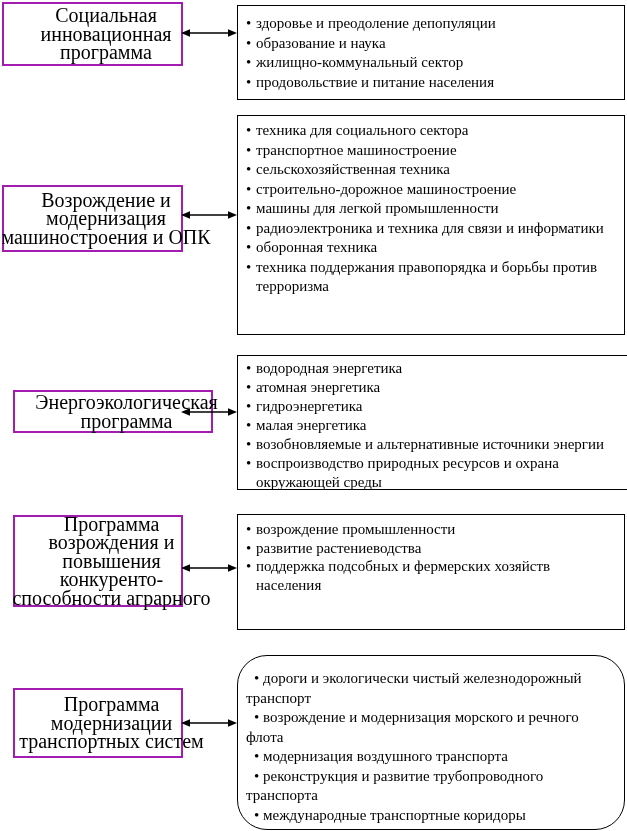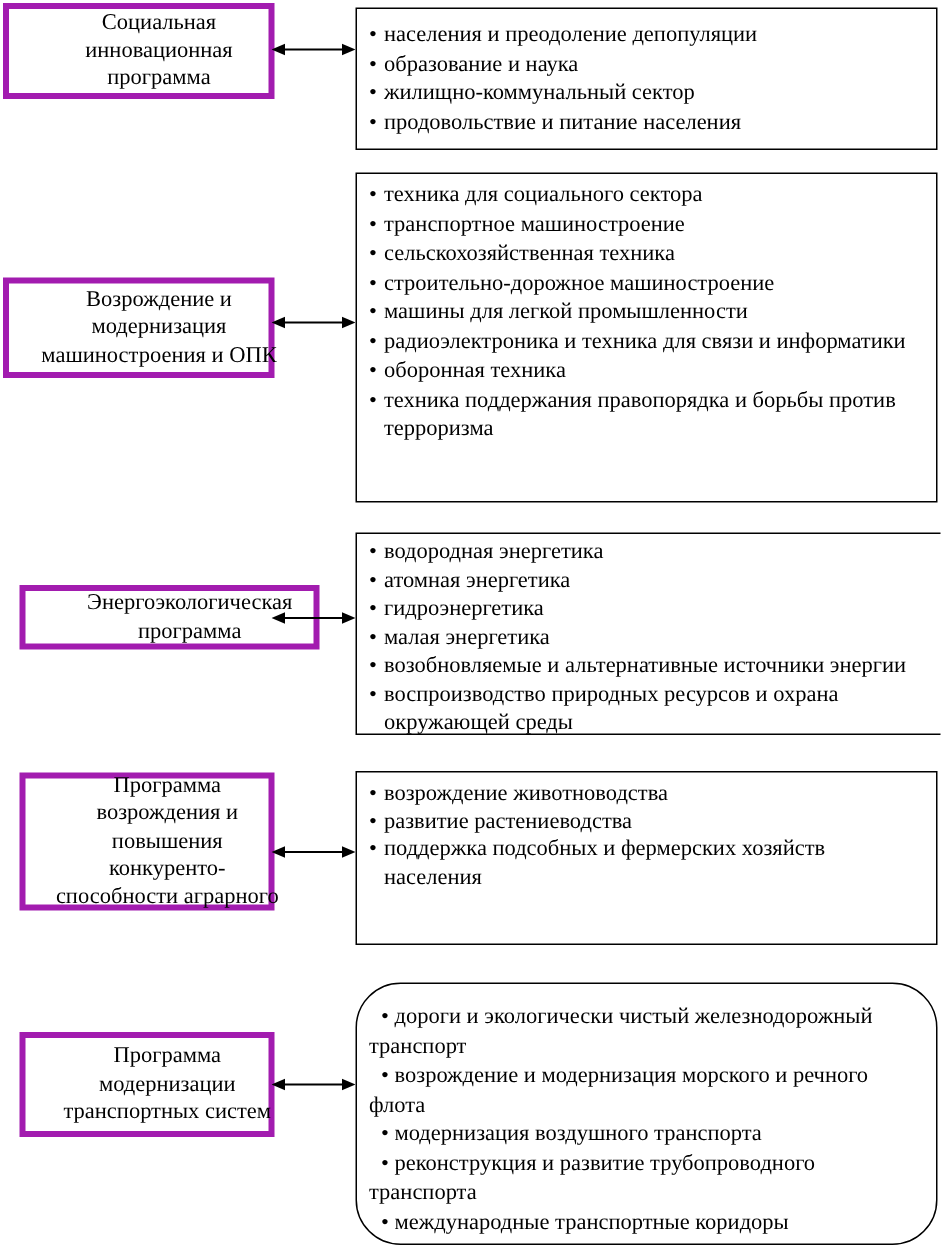--- a/index.html
+++ b/index.html
@@ -8,28 +8,28 @@
     position: relative;
     width: 627px;
     height: 831px;
     background: #ffffff;
     font-family: "Liberation Serif", "DejaVu Serif", serif;
     color: #000000;
   }
   
   .pbox {
     position: absolute;
-    border: 4px solid #a21caf;
+    border: 2px solid #a21caf;
     background: #ffffff;
     display: flex;
     flex-direction: column;
     justify-content: center;
     align-items: center;
     text-align: center;
-    font-size: 15px;
+    font-size: 20px;
     line-height: 18.5px;
     padding-left: 27px;
   }
   .pline { white-space: nowrap; }
   #p1 { left: 2px;  top: 2px;   width: 181px; height: 64px; }
   #p2 { left: 2px;  top: 185px; width: 181px; height: 67px; }
   #p3 { left: 13px; top: 390px; width: 200px; height: 43px; }
   #p4 { left: 13px; top: 515px; width: 170px; height: 92px; }
   #p5 { left: 13px; top: 688px; width: 170px; height: 70px; }
   
@@ -71,21 +71,21 @@
       <div class="pline">Социальная</div>
       <div class="pline">инновационная</div>
       <div class="pline">программа</div>
     </div>
   <svg class="arrow" id="a1" viewBox="0 0 56 14">
     <line x1="6" y1="7" x2="50" y2="7"></line>
     <path d="M0,7 L9,3.2 L9,10.8 Z"></path>
     <path d="M56,7 L47,3.2 L47,10.8 Z"></path>
   </svg>
   <div class="dbox" id="d1">
-      <div class="li">населения и преодоление депопуляции</div>
+      <div class="li">здоровье и преодоление депопуляции</div>
       <div class="li">образование и наука</div>
       <div class="li">жилищно-коммунальный сектор</div>
       <div class="li">продовольствие и питание населения</div>
     </div>
 
   <div class="pbox" id="p2">
       <div class="pline">Возрождение и</div>
       <div class="pline">модернизация</div>
       <div class="pline">машиностроения и ОПК</div>
     </div>
@@ -129,21 +129,21 @@
       <div class="pline">повышения</div>
       <div class="pline">конкуренто-</div>
       <div class="pline">способности аграрного</div>
     </div>
   <svg class="arrow" id="a4" viewBox="0 0 56 14">
     <line x1="6" y1="7" x2="50" y2="7"></line>
     <path d="M0,7 L9,3.2 L9,10.8 Z"></path>
     <path d="M56,7 L47,3.2 L47,10.8 Z"></path>
   </svg>
   <div class="dbox" id="d4">
-      <div class="li">возрождение животноводства</div>
+      <div class="li">возрождение промышленности</div>
       <div class="li">развитие растениеводства</div>
       <div class="li">поддержка подсобных и фермерских хозяйств населения</div>
     </div>
 
   <div class="pbox" id="p5">
       <div class="pline">Программа</div>
       <div class="pline">модернизации</div>
       <div class="pline">транспортных систем</div>
     </div>
   <svg class="arrow" id="a5" viewBox="0 0 56 14">

